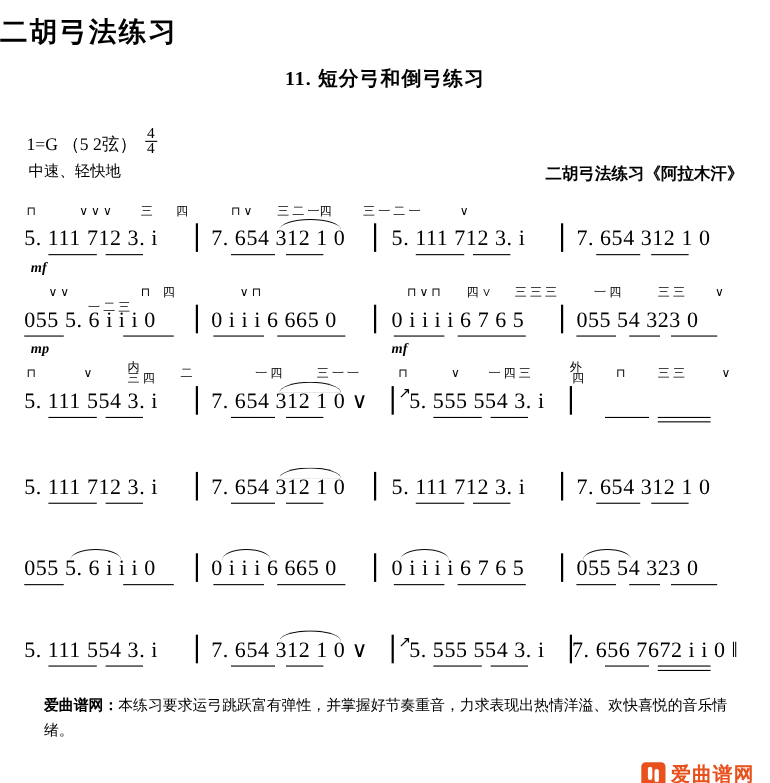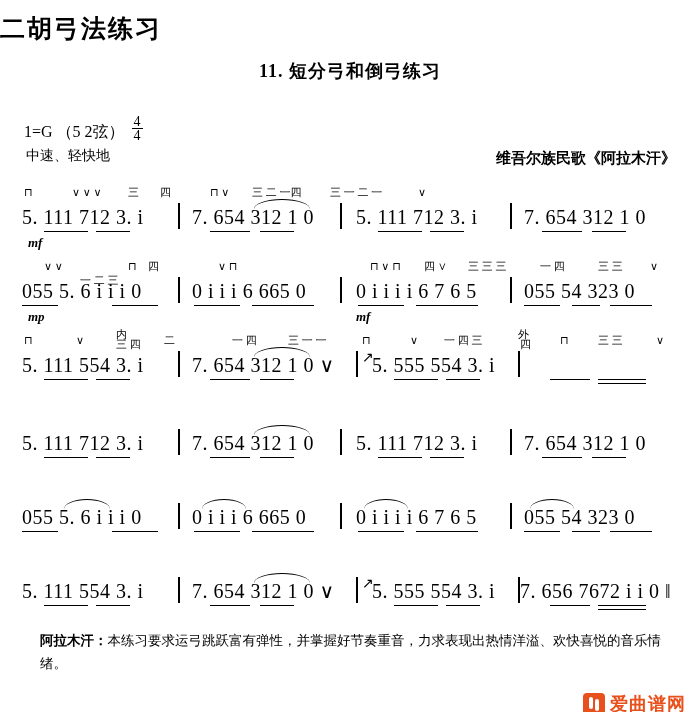--- a/index.html
+++ b/index.html
@@ -195,21 +195,21 @@
 
   <div class="meta">
     <div class="key-sig">
       <span>1=G （5 2弦）</span>
       <span class="frac">
         <span class="num">4</span>
         <span class="den">4</span>
       </span>
     </div>
     <div class="tempo">中速、轻快地</div>
-    <div class="composer">维吾尔族民歌《阿拉木汗》</div>
+    <div class="composer">二胡弓法练习《阿拉木汗》</div>
   </div>
 
   <div class="staff">
     <div class="bowmarks">
       <span style="left:4px;top:2px;">⊓</span>
       <span style="left:52px;top:2px;">∨ ∨ ∨</span>
       <span style="left:108px;top:2px;">三</span>
       <span style="left:140px;top:2px;">四</span>
       <span style="left:190px;top:2px;">⊓  ∨</span>
       <span style="left:232px;top:2px;">三  二 一四</span>
@@ -378,21 +378,21 @@
       <div class="und1" style="left:240px;top:28px;width:34px;"></div>
       <div class="und1" style="left:374px;top:28px;width:44px;"></div>
       <div class="und1" style="left:426px;top:28px;width:34px;"></div>
       <div class="und1" style="left:530px;top:28px;width:40px;"></div>
       <div class="und1" style="left:578px;top:28px;width:48px;"></div>
       <div class="und2" style="left:578px;top:32px;width:48px;"></div>
     </div>
   </div>
 
   <div class="footer">
-    <span class="lead">阿拉木汗：</span><span>本练习要求运弓跳跃富有弹性，并掌握好节奏重音，力求表现出热情洋溢、欢快喜悦的音乐情绪。</span>
+    <span class="lead">爱曲谱网：</span><span>本练习要求运弓跳跃富有弹性，并掌握好节奏重音，力求表现出热情洋溢、欢快喜悦的音乐情绪。</span>
   </div>
 
   <div class="logo">
     <span class="mark"></span>
     <span class="txt">爱曲谱网</span>
   </div>
 
 </div>
 
 </body></html>

